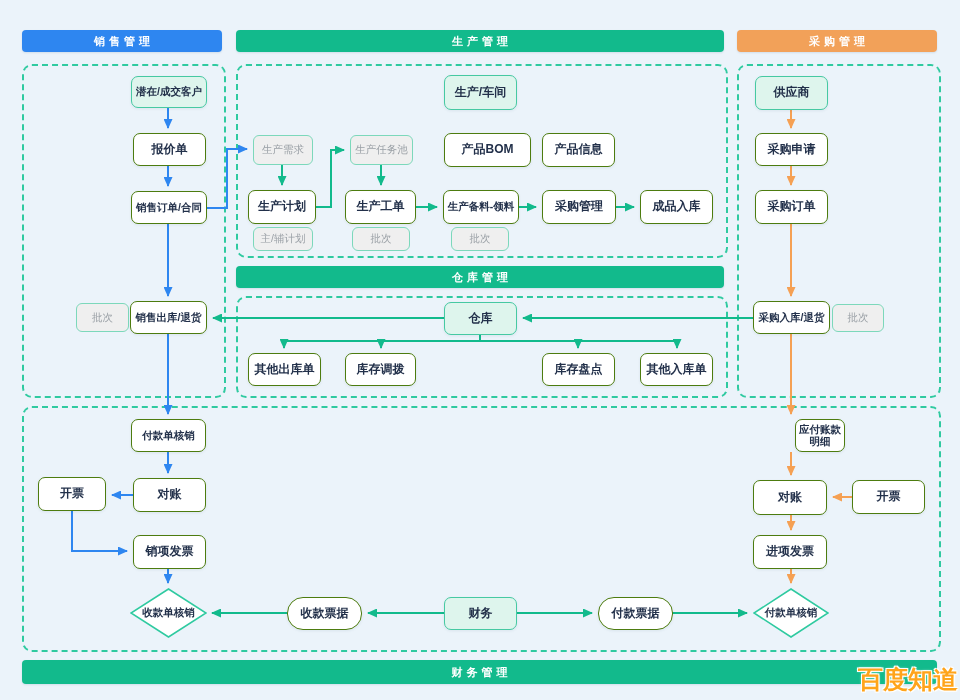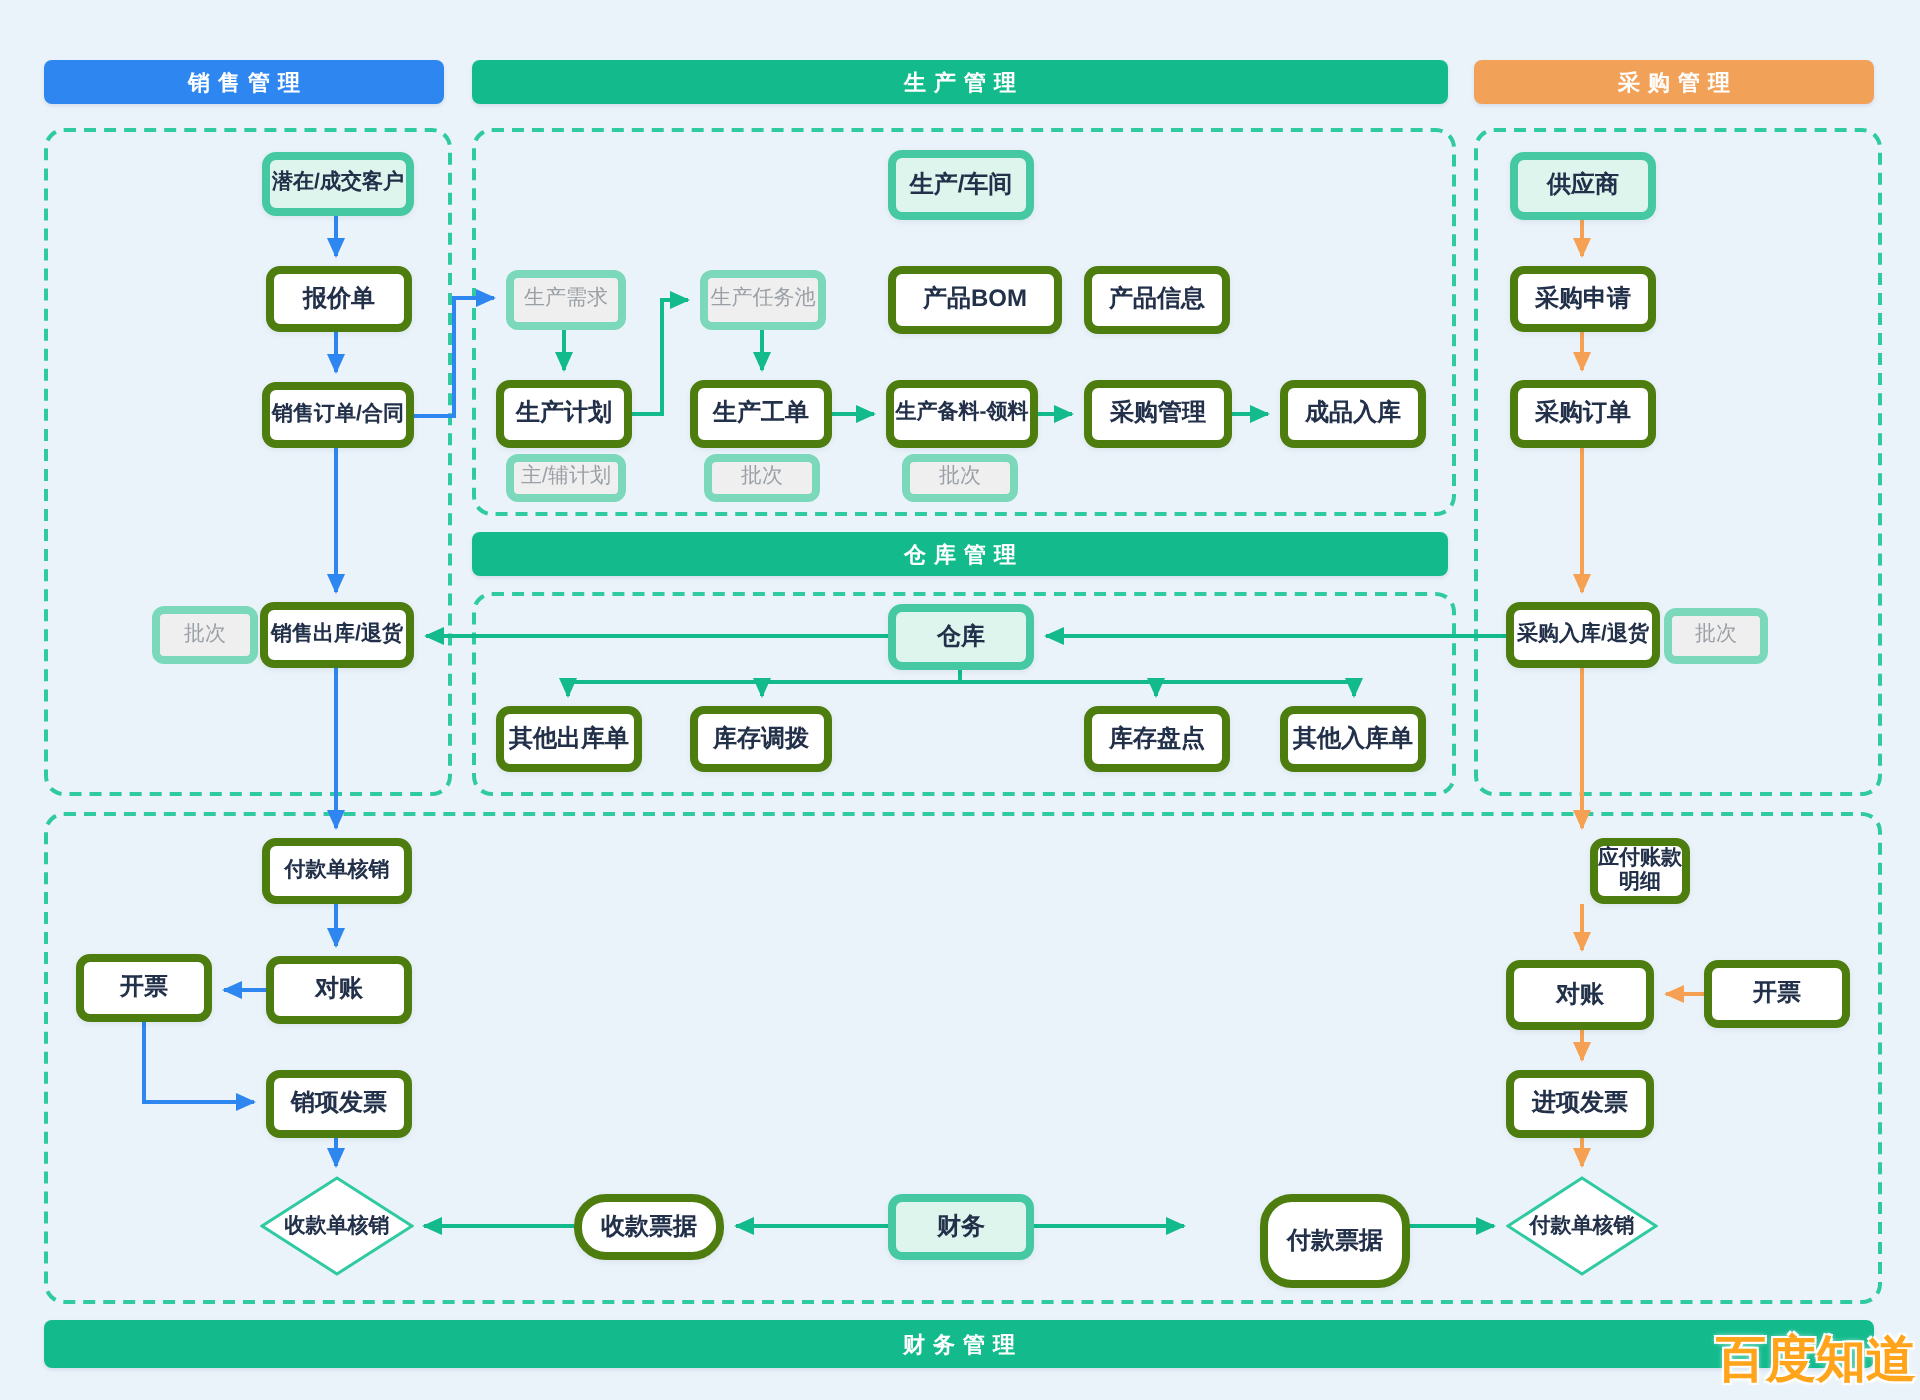--- a/index.html
+++ b/index.html
@@ -6,21 +6,21 @@
   .stage{position:relative;width:960px;height:700px;background:#ebf3fa;overflow:hidden;
          font-family:"Liberation Sans","DejaVu Sans",sans-serif;}
   .hdr{position:absolute;display:flex;align-items:center;justify-content:center;
        color:#fff;font-size:11px;font-weight:700;letter-spacing:4px;text-indent:4px;
        border-radius:4px;box-shadow:0 1px 2px rgba(30,70,120,.12);}
   .hdr.blue{background:#2e86f0;}
   .hdr.teal{background:#12ba8c;}
   .hdr.orange{background:#f2a159;}
   .area{position:absolute;border:2px dashed #2fcaa0;border-radius:10px;background:transparent;}
   .node{position:absolute;display:flex;align-items:center;justify-content:center;
-        background:#fff;border:4px solid #4d7c0f;border-radius:7px;
+        background:#fff;border:1px solid #4d7c0f;border-radius:7px;
         font-size:12px;font-weight:600;color:#22304a;text-align:center;line-height:1.1;
         box-shadow:0 1px 3px rgba(20,60,90,.08);box-sizing:border-box;}
   .node.small{font-size:10.5px;}
   .node.mint{background:#def5ed;border-color:#46c9a2;}
   .node.gray{background:#efefef;border-color:#7cd8bb;color:#9aa0a6;font-weight:500;
              font-size:10.5px;box-shadow:none;border-radius:6px;}
   .node.pill{border-radius:16px;}
   .diamond{position:absolute;}
   .diamond svg{position:absolute;left:0;top:0;width:100%;height:100%;}
   .diamond span{position:absolute;left:0;top:0;right:0;bottom:0;display:flex;
@@ -149,17 +149,17 @@
   <div class="node" style="left:753px;top:535px;width:74px;height:34px;">进项发票</div>
   <div class="diamond" style="left:753px;top:588px;width:76px;height:50px;">
     <svg viewBox="0 0 76 50">
       <polygon points="38,1 75,25 38,49 1,25" fill="#ffffff" stroke="#2fcaa0" stroke-width="1.5"></polygon>
     </svg>
     <span>付款单核销</span>
   </div>
 
   <div class="node pill" style="left:287px;top:597px;width:75px;height:33px;">收款票据</div>
   <div class="node mint" style="left:444px;top:597px;width:73px;height:33px;">财务</div>
-  <div class="node pill" style="left:630px;top:597px;width:75px;height:47px;">付款票据</div>
+  <div class="node pill" style="left:598px;top:597px;width:75px;height:33px;">付款票据</div>
 
   <div class="watermark">百度知道</div>
 
 </div>
 
 </body></html>

